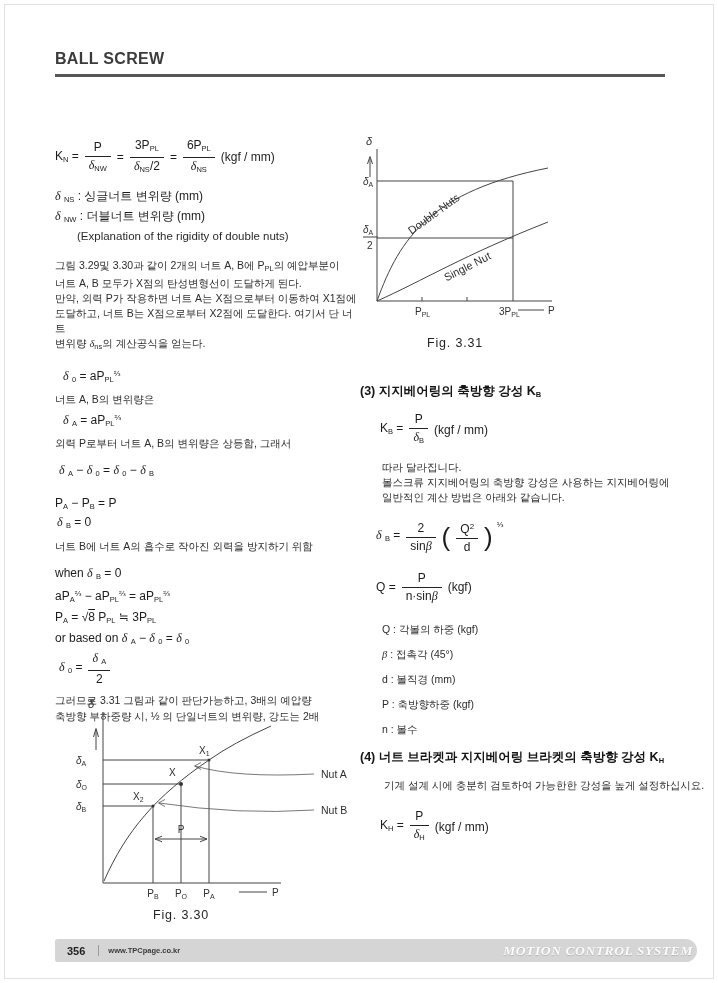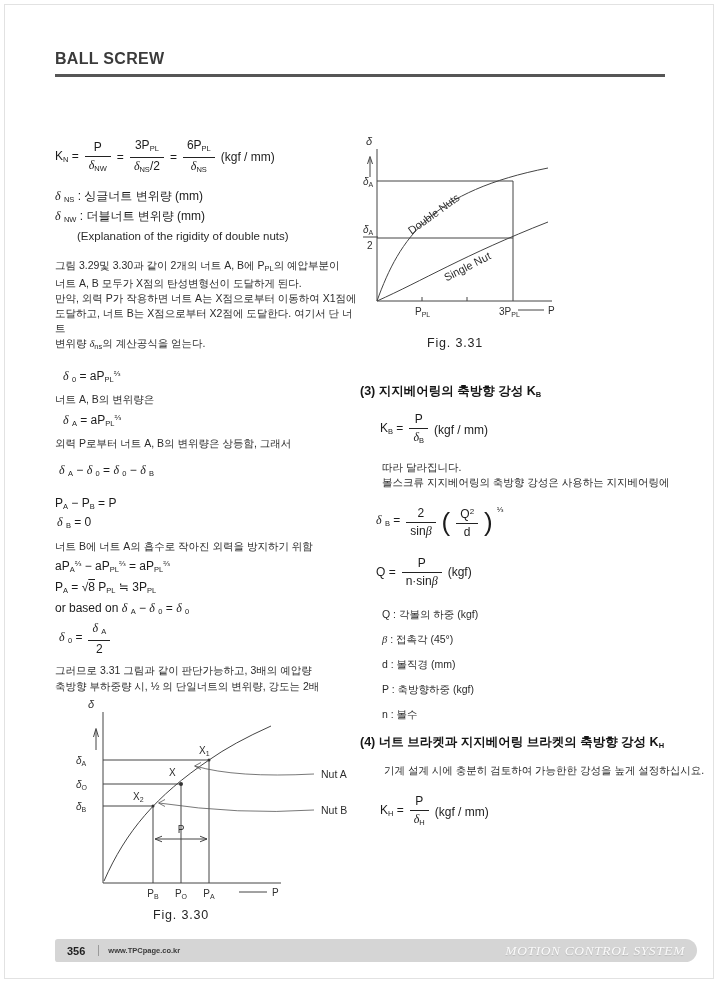--- a/index.html
+++ b/index.html
@@ -31,22 +31,22 @@
   .cap331{position:absolute;left:360px;top:336px;width:190px;text-align:center;}
   .cap330{position:absolute;left:71px;top:908px;width:220px;text-align:center;}
 
   svg text{font-family:"Liberation Sans",sans-serif;}
 
   .footer{position:absolute;left:55px;top:939px;width:642px;height:23px;background:#d5d5d5;
           border-radius:3px 12px 12px 3px;display:flex;align-items:center;}
   .page-num{font-size:11px;font-weight:bold;margin-left:12px;color:#1f1f1f;}
   .footer-sep{width:1px;height:11px;background:#9a9a9a;margin:0 9px 0 13px;}
   .footer-url{font-size:7.5px;font-weight:bold;color:#3a3a3a;}
-  .footer-brand{margin-left:auto;margin-right:12px;font-family:"Liberation Serif",serif;
-          font-style:italic;font-weight:normal;font-size:13.5px;color:#fbfbfb;
+  .footer-brand{margin-left:auto;margin-right:4px;font-family:"Liberation Serif",serif;
+          font-style:italic;font-weight:bold;font-size:13.5px;color:#fbfbfb;
           letter-spacing:0.6px;text-shadow:0 1px 1px #b5b5b5;}
 </style>
 </head>
 <body>
 
 <div class="page">
   <div class="frame"></div>
 
   <div class="header-title">BALL SCREW</div>
   <div class="header-rule"></div>
@@ -83,20 +83,21 @@
     </div>
 
     <div class="formula" style="margin-top:12px;margin-left:8px"><i>δ</i> <sub>0</sub> = aP<sub>PL</sub><sup>⅔</sup></div>
     <div class="ktext" style="margin-top:5px">너트 A, B의 변위량은</div>
     <div class="formula" style="margin-top:3px;margin-left:8px"><i>δ</i> <sub>A</sub> = aP<sub>PL</sub><sup>⅔</sup></div>
     <div class="ktext" style="margin-top:5px">외력 P로부터 너트 A, B의 변위량은 상등함, 그래서</div>
     <div class="formula" style="margin-top:12px;margin-left:4px"><i>δ</i> <sub>A</sub> − <i>δ</i> <sub>0</sub> = <i>δ</i> <sub>0</sub> − <i>δ</i> <sub>B</sub></div>
     <div class="formula" style="margin-top:15px">P<sub>A</sub> − P<sub>B</sub>  = P</div>
     <div class="formula" style="margin-top:1px;margin-left:2px"><i>δ</i> <sub>B</sub> = 0</div>
     <div class="ktext" style="margin-top:6px">너트 B에 너트 A의 흡수로 작아진 외력을 방지하기 위함</div>
+    <div class="formula" style="margin-top:12px">when  <i>δ</i> <sub>B</sub> = 0</div>
     <div class="formula" style="margin-top:2px">aP<sub>A</sub><sup>⅔</sup> − aP<sub>PL</sub><sup>⅔</sup> = aP<sub>PL</sub><sup>⅔</sup></div>
     <div class="formula" style="margin-top:3px">P<sub>A</sub> = √<span class="ov">8</span> P<sub>PL</sub> ≒ 3P<sub>PL</sub></div>
     <div class="formula" style="margin-top:3px">or based on <i>δ</i> <sub>A</sub> − <i>δ</i> <sub>0</sub> = <i>δ</i> <sub>0</sub></div>
     <div class="formula row" style="margin-top:2px;margin-left:4px">
       <span><i>δ</i> <sub>0</sub> =</span>
       <span class="frac">
           <span class="num"><i>δ</i> <sub>A</sub></span>
           <span class="den">2</span>
         </span>
     </div>
@@ -144,20 +145,21 @@
       <span>K<sub>B</sub> =</span>
       <span class="frac">
           <span class="num">P</span>
           <span class="den"><i>δ</i><sub>B</sub></span>
         </span>
       <span>(kgf / mm)</span>
     </div>
     <div style="margin-top:12px;margin-left:22px">
       <div class="ktext">따라 달라집니다.</div>
       <div class="ktext">볼스크류 지지베어링의 축방향 강성은 사용하는 지지베어링에</div>
+      <div class="ktext">일반적인 계산 방법은 아래와 같습니다.</div>
     </div>
     <div class="formula row" style="margin-top:14px;margin-left:16px">
       <span><i>δ</i> <sub>B</sub> =</span>
       <span class="frac">
           <span class="num">2</span>
           <span class="den">sin<i>β</i></span>
         </span>
       <span class="paren">(</span>
       <span class="frac">
           <span class="num">Q<sup>2</sup></span>

